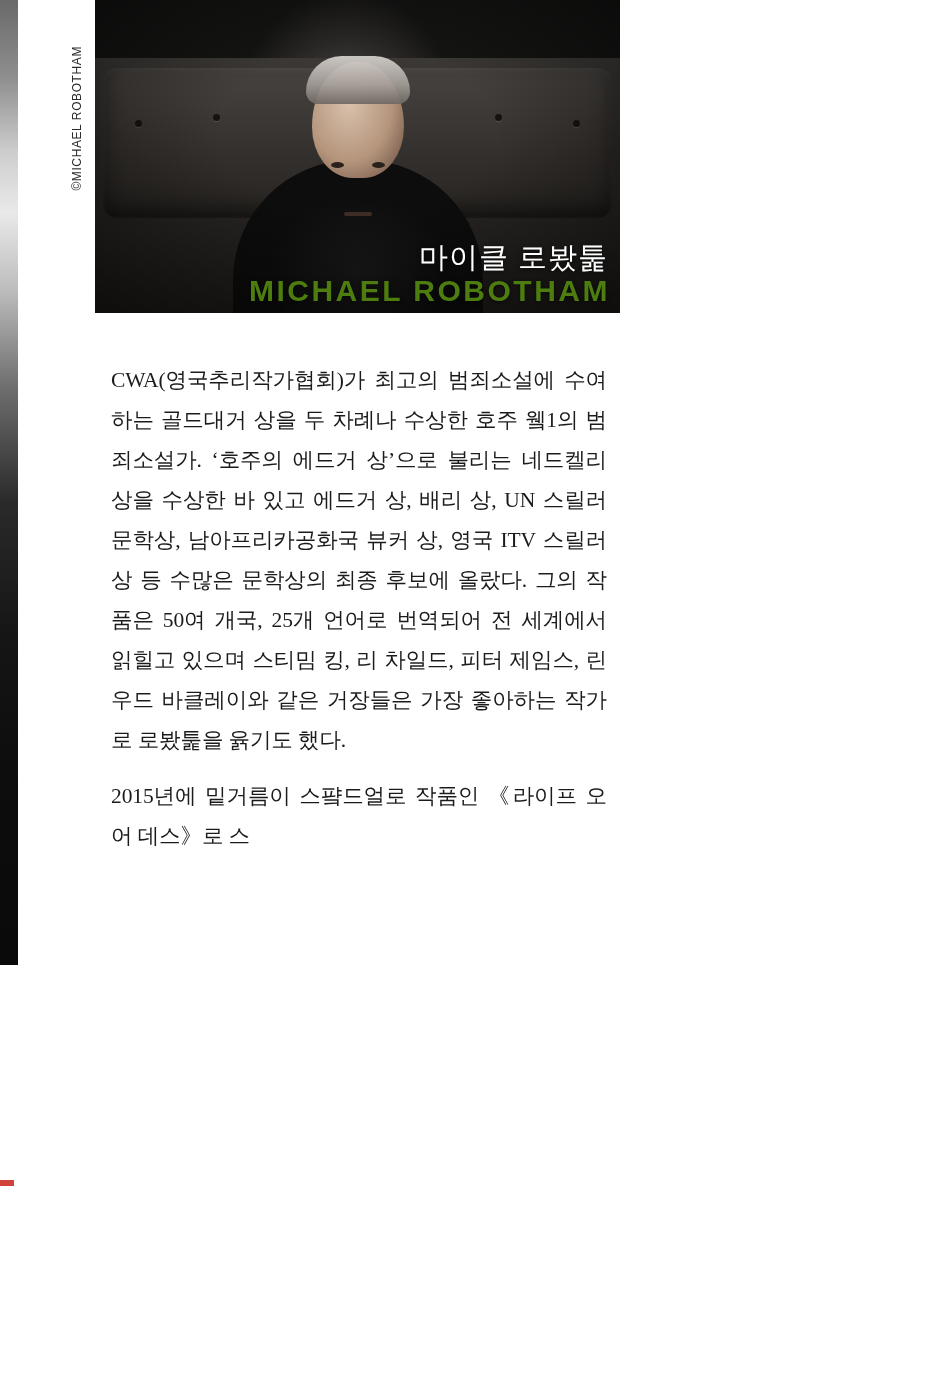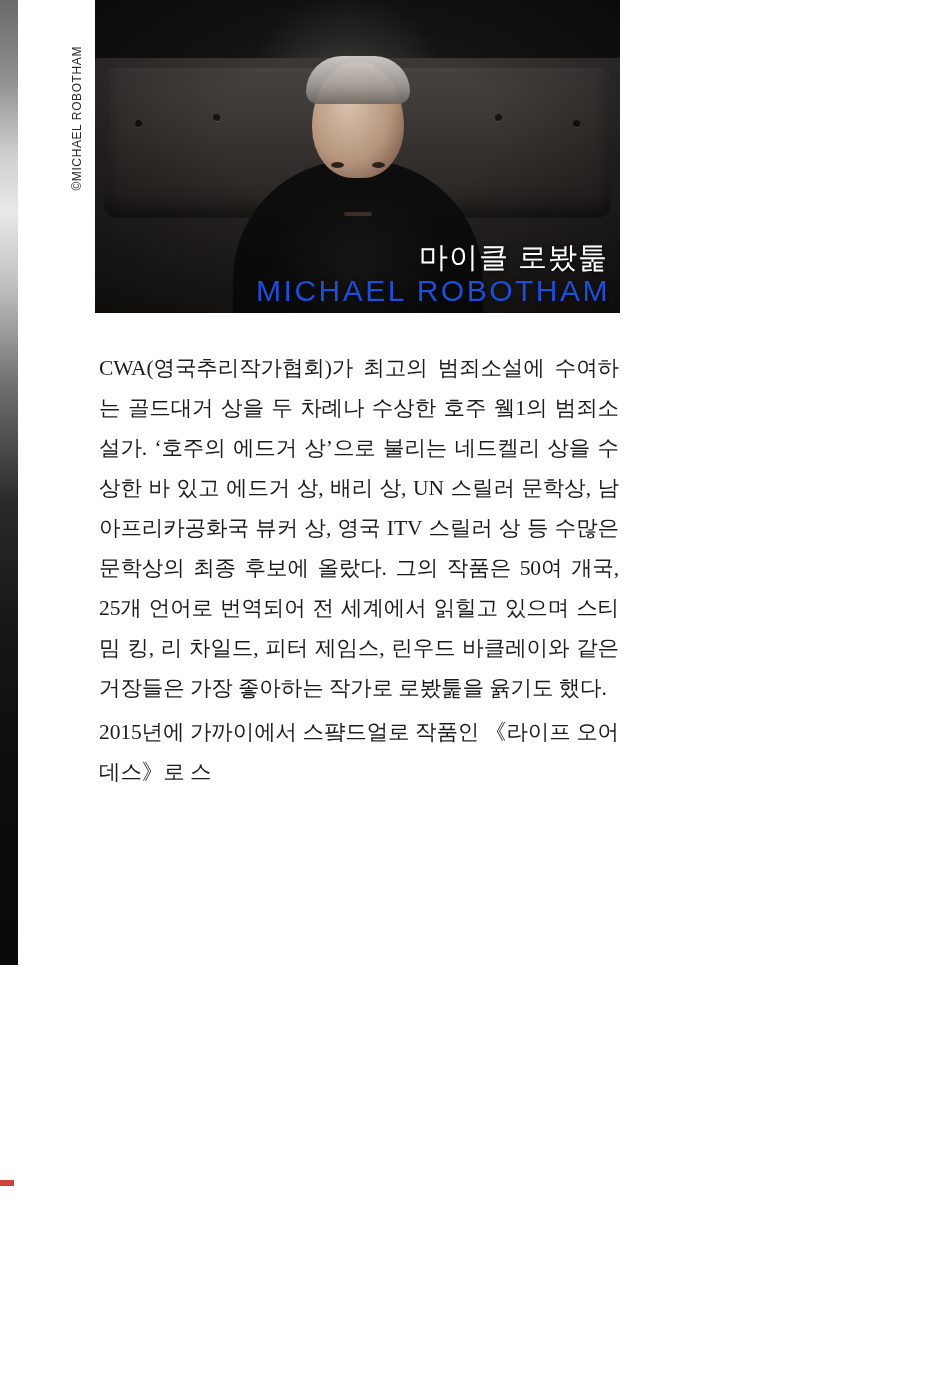--- a/index.html
+++ b/index.html
@@ -155,36 +155,36 @@
     font-size: 29px;
     color: #ffffff;
     letter-spacing: 1px;
     text-shadow: 0 1px 4px rgba(0,0,0,.7);
   }
   .name-en {
     position: absolute;
     right: 10px;
     top: 274px;
     font-family: "Liberation Sans", sans-serif;
-    font-weight: 400;
+    font-weight: 700;
     font-size: 30px;
     letter-spacing: 2.5px;
-    color: #1d4ed8;
+    color: #4d7c0f;
     text-shadow: 0 1px 4px rgba(0,0,0,.55);
   }
 
   
   .copy {
     position: absolute;
     left: 95px;
     top: 344px;
     width: 528px;
   }
   .copy p {
-    margin: 4px;
+    margin: 16px;
     font-size: 21.5px;
     line-height: 40px;
     color: #1b1b1b;
     text-align: justify;
     text-justify: inter-character;
     letter-spacing: -0.1px;
     text-indent: 0;
   }
   .copy p + p { margin-top: 0; }
 </style>
@@ -213,14 +213,14 @@
   </div>
 
   <div class="name-ko">마이클 로봤툹</div>
   <div class="name-en">MICHAEL ROBOTHAM</div>
 </div>
 
 <div class="credit">©MICHAEL ROBOTHAM</div>
 
 <div class="copy">
   <p>CWA(영국추리작가협회)가 최고의 범죄소설에 수여하는 골드대거 상을 두 차례나 수상한 호주 윀1의 범죄소설가. ‘호주의 에드거 상’으로 불리는 네드켈리 상을 수상한 바 있고 에드거 상, 배리 상, UN 스릴러 문학상, 남아프리카공화국 뷰커 상, 영국 ITV 스릴러 상 등 수많은 문학상의 최종 후보에 올랐다. 그의 작품은 50여 개국, 25개 언어로 번역되어 전 세계에서 읽힐고 있으며 스티밈 킹, 리 차일드, 피터 제임스, 린우드 바클레이와 같은 거장들은 가장 좋아하는 작가로 로봤툹을 윩기도 했다.</p>
-  <p>2015년에 가까이에서 스퍜드얼로 작품인 《라이프 오어 데스》로 스</p>
+  <p>2015년에 밑거름이 스퍜드얼로 작품인 《라이프 오어 데스》로 스</p>
 </div>
 
 </body></html>

